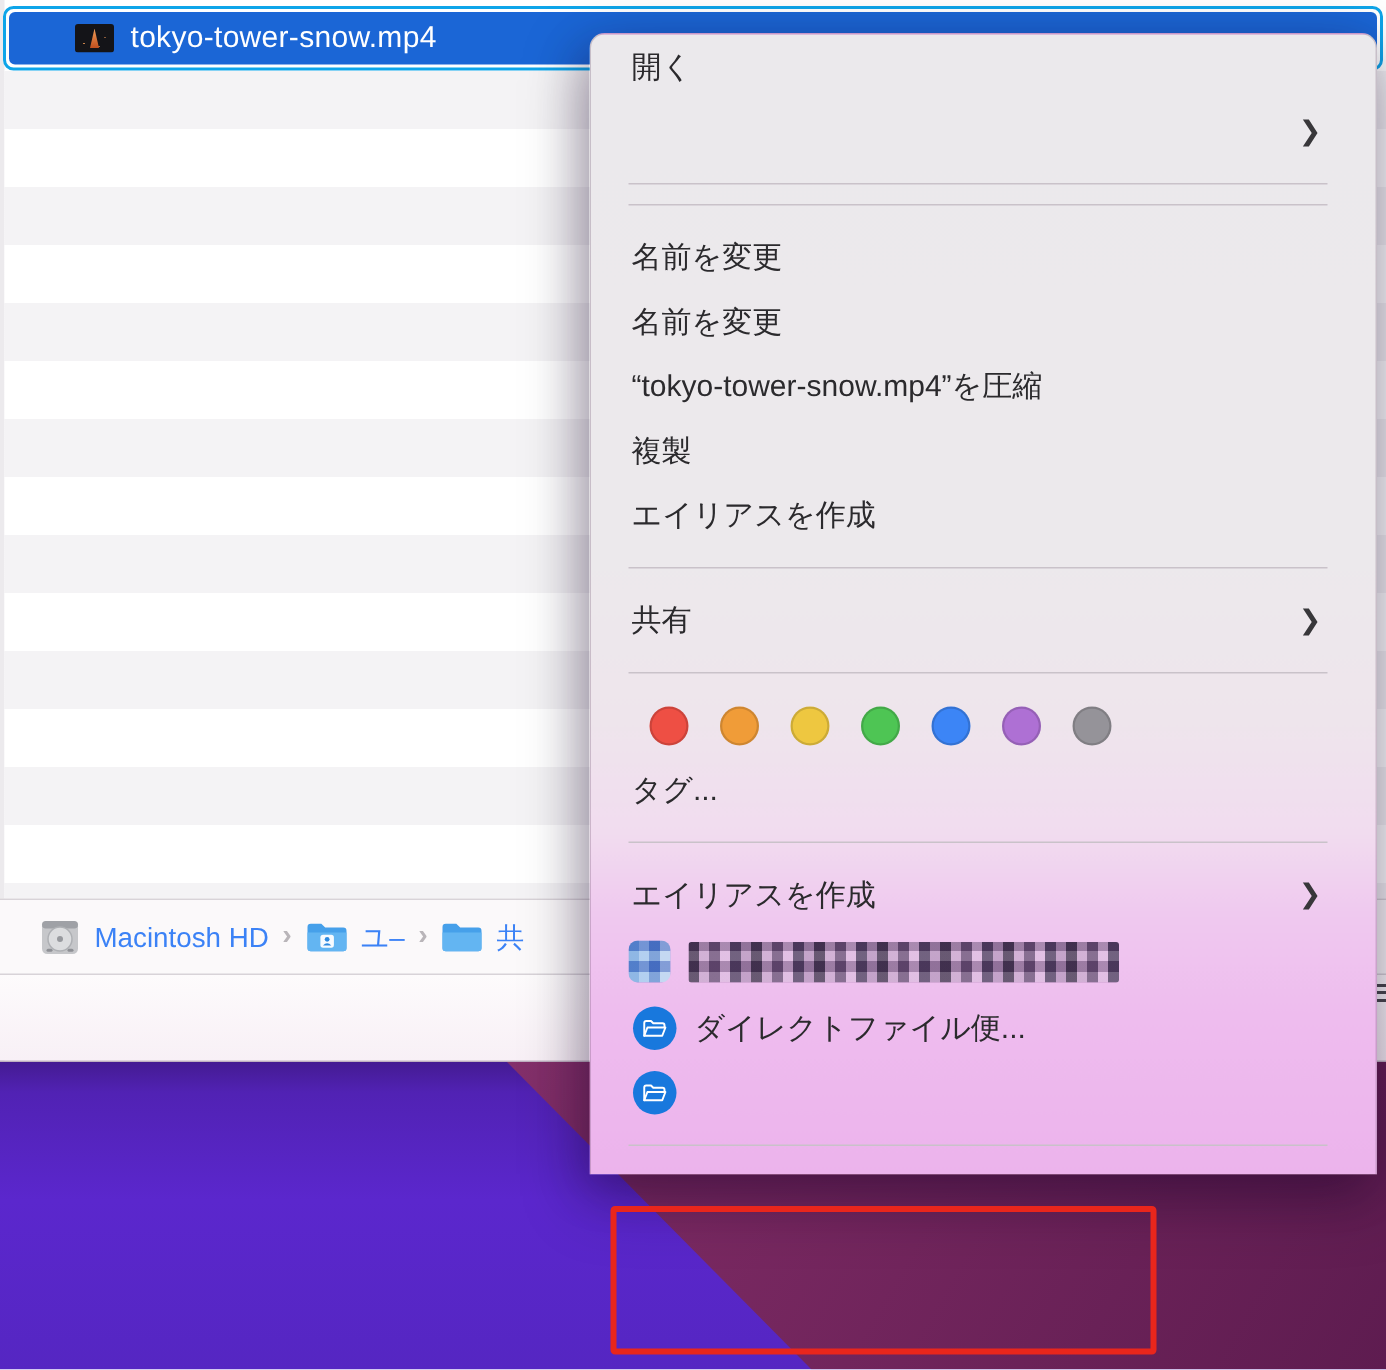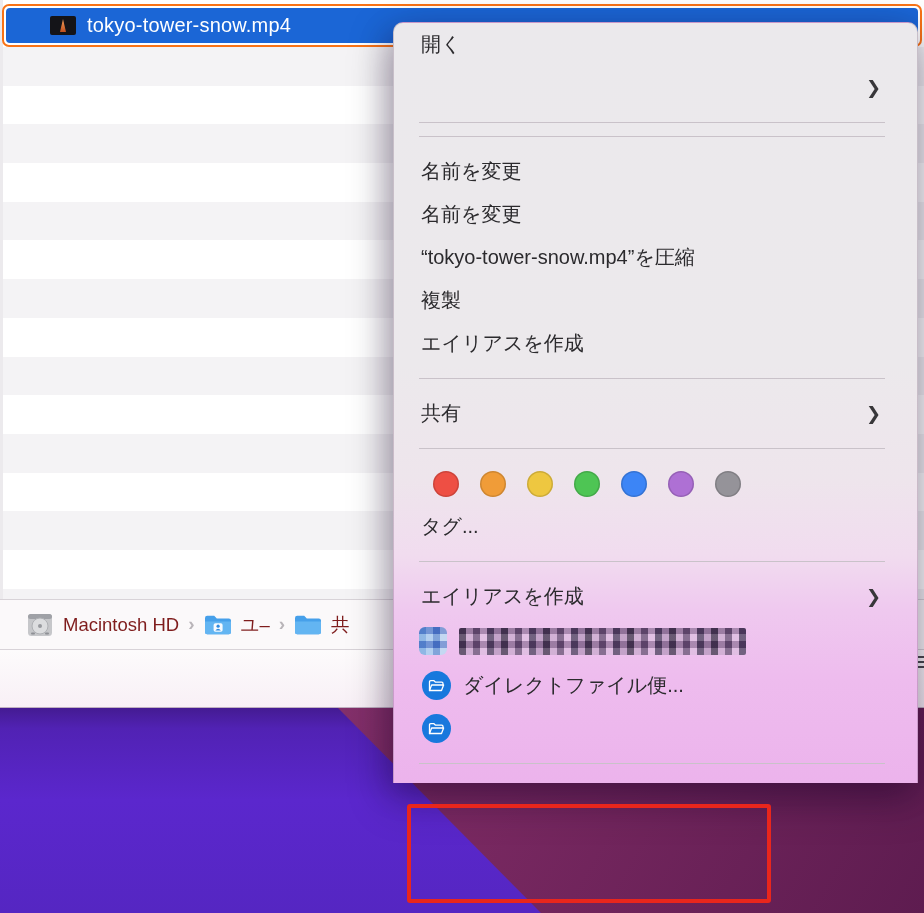--- a/index.html
+++ b/index.html
@@ -8,35 +8,35 @@
     font-family:"Liberation Sans","DejaVu Sans",sans-serif;
     background:#ffffff;
   }
   
   .win{position:absolute;left:0;top:0;width:924px;height:708px;background:#fff;}
   .win-left-edge{position:absolute;left:0;top:0;width:3px;height:708px;background:#eceaed;}
   .rows{position:absolute;left:3px;top:47px;width:921px;height:552px;
     background:repeating-linear-gradient(180deg,#f4f3f5 0px,#f4f3f5 38.7px,#ffffff 38.7px,#ffffff 77.4px);}
   
   .sel-ring{position:absolute;left:2px;top:4px;width:920px;height:43px;box-sizing:border-box;
-    border:2px solid #f97316;border-radius:7px;background:#fff;}
+    border:2px solid #0ea5e9;border-radius:7px;background:#fff;}
   .sel-fill{position:absolute;left:2px;right:2px;top:2px;bottom:2px;background:#1b66d6;border-radius:4px;
     display:flex;align-items:center;padding-left:44px;gap:11px;box-sizing:border-box;}
   .thumb{position:relative;width:26px;height:19px;border-radius:2px;background:#141418;flex:0 0 auto;
     background-image:radial-gradient(circle 1px at 6px 13px,#c8824a 50%,transparent 55%),
                      radial-gradient(circle 1px at 20px 9px,#8a5a3a 50%,transparent 55%),
                      radial-gradient(circle 1px at 16px 15px,#a86a40 50%,transparent 55%);}
   .tower{position:absolute;left:10px;top:3px;width:6px;height:13px;
     background:linear-gradient(#f2a05a,#c14f1e);clip-path:polygon(50% 0,100% 100%,0 100%);}
   .sel-name{color:#fff;font-size:20px;font-weight:500;letter-spacing:.2px;}
   
   .pathbar{position:absolute;left:0;top:599px;width:924px;height:51px;box-sizing:border-box;
     background:#fbf9fa;border-top:1px solid #d8d3d8;border-bottom:1px solid #d8d3d8;
     display:flex;align-items:center;padding-left:26px;gap:9px;}
-  .path-label{color:#7f1d1d;font-size:18.5px;white-space:nowrap;}
+  .path-label{color:#3b82f6;font-size:18.5px;white-space:nowrap;}
   .path-chev{color:#b9b5b9;font-size:19px;font-weight:600;transform:translateY(-1px);}
   .path-icon{width:28px;height:26px;flex:0 0 auto;}
   
   .statusbar{position:absolute;left:0;top:650px;width:924px;height:58px;
     background:linear-gradient(180deg,#fdfbfc,#f8f0f6);border-bottom:1px solid #bfb0c0;box-sizing:border-box;}
   .frag{position:absolute;right:0;top:656px;width:9px;height:13px;
     background:repeating-linear-gradient(180deg,#4a4a4e 0 2px,transparent 2px 5px);}
   
   .wall{position:absolute;left:0;top:708px;width:924px;height:205px;
     background:linear-gradient(180deg,#441b92 0%,#5122b4 10%,#5b27cd 45%,#5526c2 100%);}

